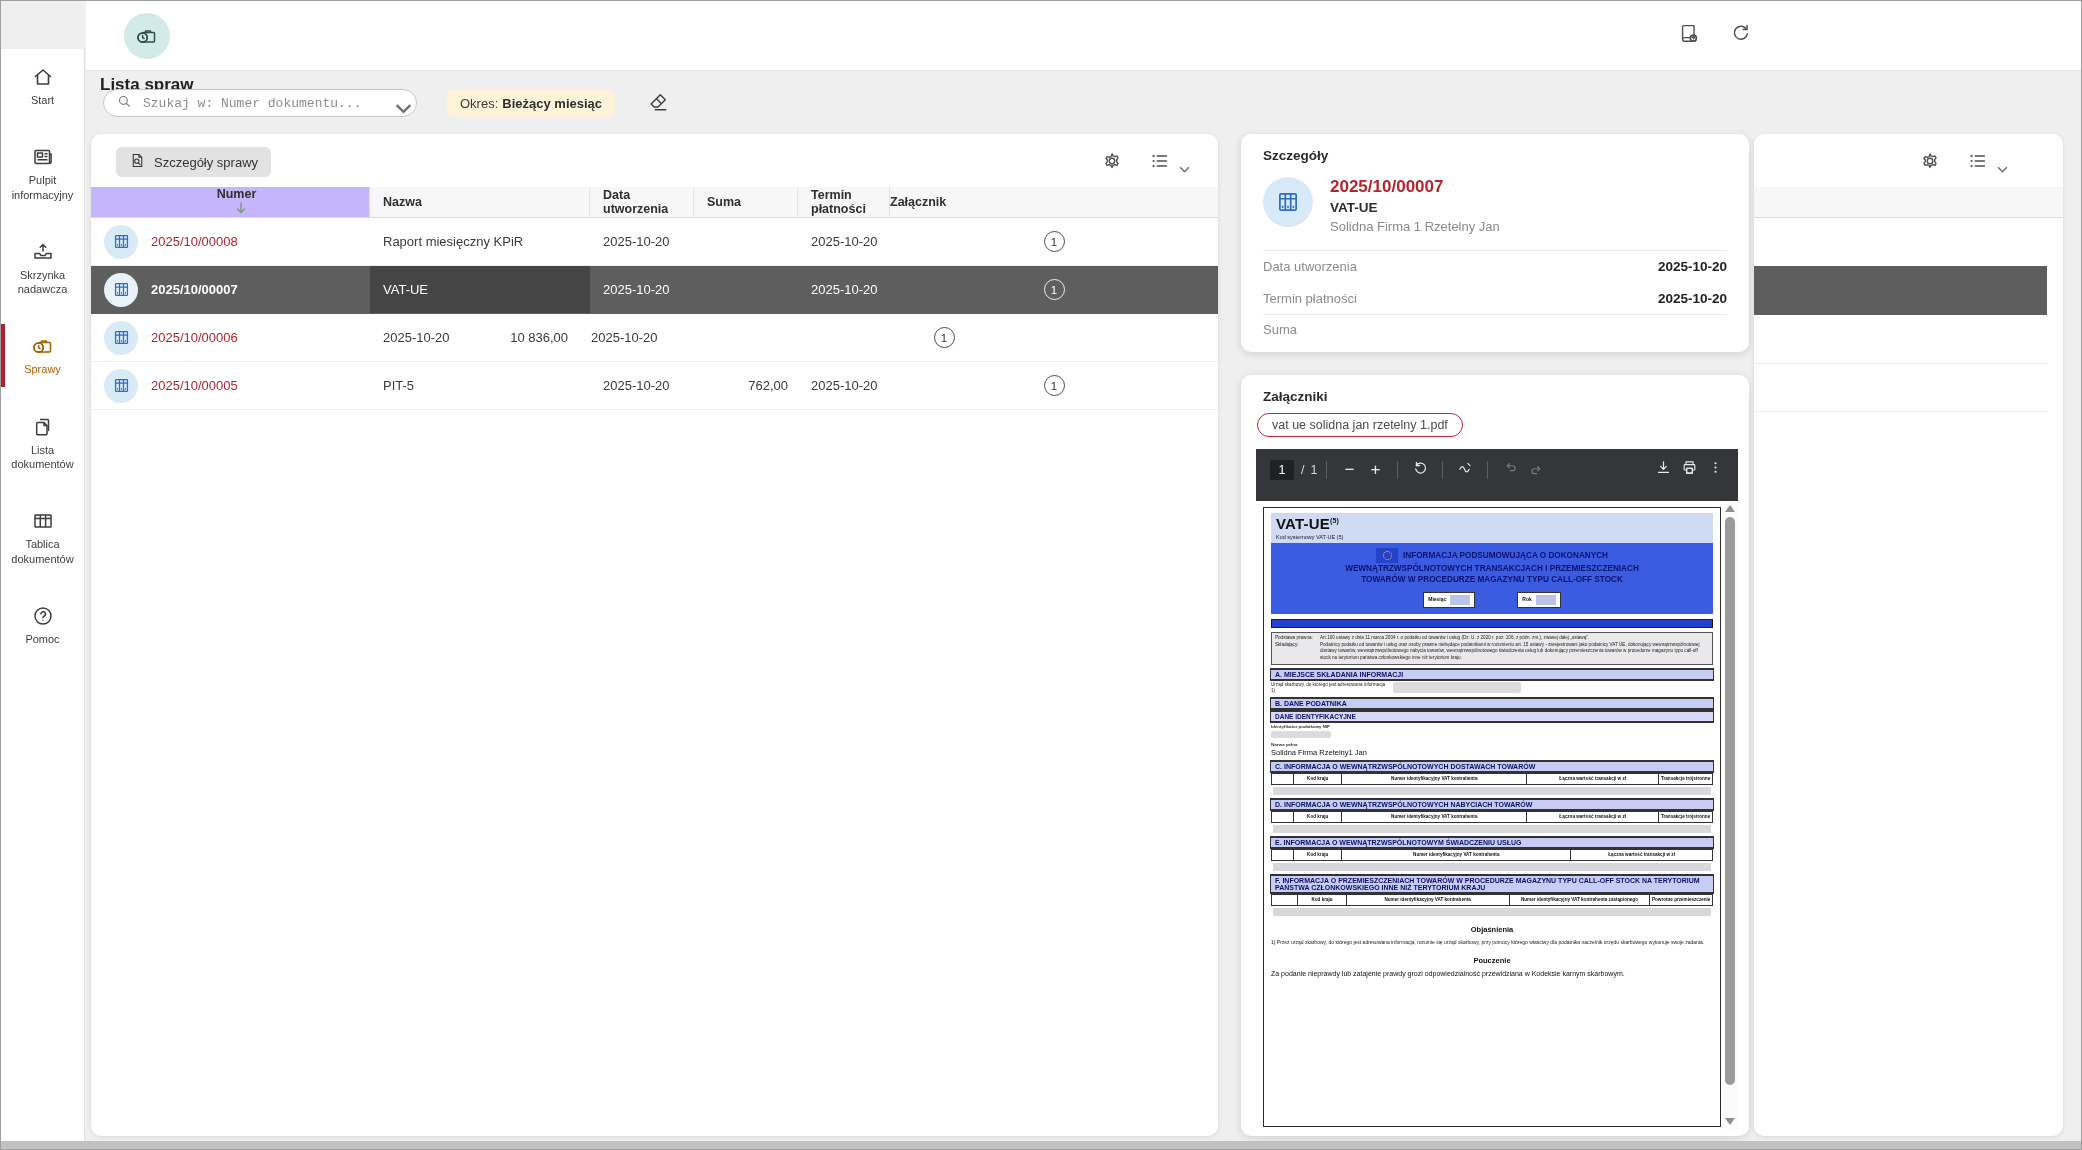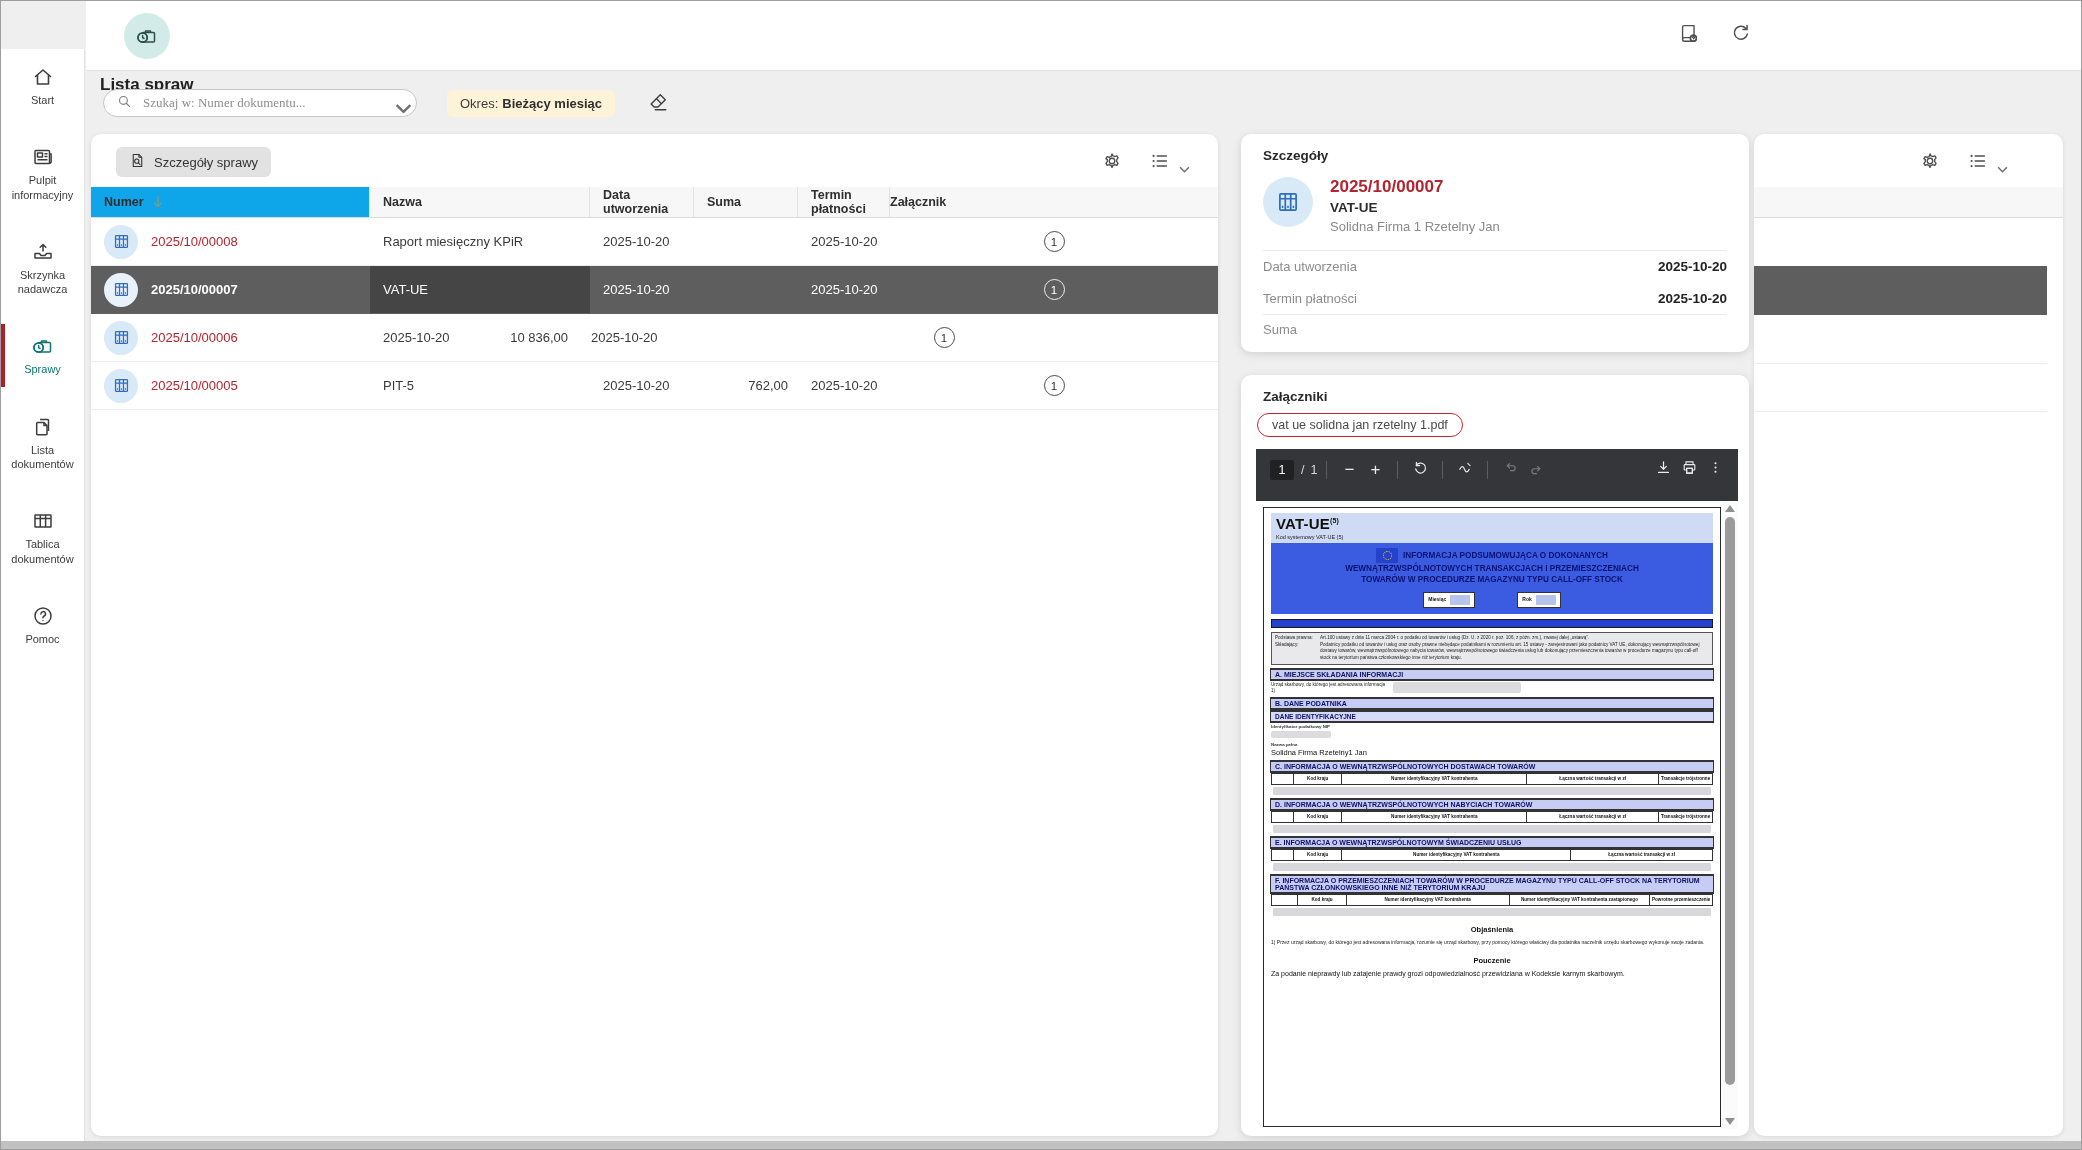--- a/index.html
+++ b/index.html
@@ -6,38 +6,38 @@
   html,body { background:#ffffff; }
   body { font-family:"Liberation Sans", sans-serif; }
   .app { position:relative; width:2082px; height:1150px; background:#efefef; border:1px solid #9e9e9e; overflow:hidden; }
 
   
   .sidebar { position:absolute; left:0; top:0; bottom:8px; width:84px; background:#fff; border-right:1px solid #e2e2e2; display:flex; flex-direction:column; align-items:center; padding-top:12px; gap:30px; z-index:5;margin-top:48px; }
   .side-item { position:relative; width:84px; display:flex; flex-direction:column; align-items:center; gap:4px; color:#3d3d3d; cursor:pointer; padding:4px 0; }
   .side-item .sicon { width:24px; height:24px; }
   .side-item .sicon svg { width:24px; height:24px; }
   .side-item .slabel { font-size:11px; line-height:1.3; text-align:center; width:78px; }
-  .side-item.active { color:#0f766e; }
+  .side-item.active { color:#a16207; }
   .side-item.active::before { content:""; position:absolute; left:0; top:-6px; bottom:-6px; width:4px; background:#ad1f2d; }
 
   
   .topbar { position:absolute; left:85px; right:0; top:0; height:70px; background:#fff; border-bottom:1px solid #e3e3e3; }
   .title-wrap { position:absolute; left:14px; top:12px; display:flex; align-items:center; gap:16px;flex-direction:column; }
   .app-avatar { width:46px; height:46px; border-radius:50%; background:#d2ebe9; display:flex; align-items:center; justify-content:center; color:#2b4f4b; }
   .app-avatar svg { width:24px; height:24px; }
   .page-title { font-size:17px; font-weight:700; color:#212121; }
   .top-actions { position:absolute; left:1590px; top:20px; display:flex; gap:26px; color:#4f4f4f; }
   .icon-btn { width:26px; height:26px; display:flex; align-items:center; justify-content:center; cursor:pointer; background:none; border:none; color:#4f4f4f; }
   .icon-btn svg { width:22px; height:22px; }
 
   
   .filters { position:absolute; left:102px; top:88px; height:28px; display:flex; align-items:center; gap:30px; }
   .search-pill { width:314px; height:28px; border:1px solid #c7c7c7; border-radius:14px; background:#fff; display:flex; align-items:center; padding:0 10px 0 12px; gap:10px; color:#8a8a8a; }
   .search-pill svg { width:17px; height:17px; flex:none; }
-  .search-pill input { flex:1; border:none; outline:none; background:transparent; font-size:13px; font-family:Liberation Serif, serif; color:#737373; }
+  .search-pill input { flex:1; border:none; outline:none; background:transparent; font-size:13px; font-family:Liberation Mono, monospace; color:#737373; }
   .search-pill input::placeholder { color:#8d8d8d; }
   .chev { width:11px; height:7px; color:#6f6f6f; flex:none; }
   .period-chip { height:27px; background:#fcf3d9; border-radius:6px; display:flex; align-items:center; padding:0 13px; font-size:13px; color:#3c3c3c; gap:4px; cursor:pointer; }
   .period-chip b { font-weight:700; color:#2f2f2f; }
   .eraser-btn { color:#3e3e3e; }
 
   
   .panel { position:absolute; background:#fff; border-radius:10px; box-shadow:0 1px 4px rgba(0,0,0,.10); }
   .list-panel { left:90px; top:133px; width:1127px; bottom:13px; }
   .details-card { left:1240px; top:133px; width:508px; height:218px; box-shadow:0 2px 8px rgba(0,0,0,.13);padding-left:48px; }
@@ -47,21 +47,21 @@
   
   .panel-toolbar { position:absolute; left:25px; right:28px; top:13px; height:30px; }
   .details-btn { display:inline-flex; align-items:center; gap:8px; height:30px; padding:0 13px; background:#e2e2e2; border:none; border-radius:6px; font-family:inherit; font-size:13px; color:#333; cursor:pointer; }
   .details-btn svg { width:17px; height:17px; }
   .tbl-actions { position:absolute; right:0; top:2px; display:flex; align-items:center; gap:22px; color:#4e4e4e; }
   .tbl-actions .chev { margin-left:-16px; }
 
   .thead { position:absolute; left:0; right:0; top:53px; height:31px; display:flex; background:#f7f7f7; border-bottom:1px solid #dcdcdc; font-size:12.5px; font-weight:700; color:#2f2f2f; }
   .th { display:flex; align-items:center; padding-left:13px; border-right:1px solid #e3e3e3; cursor:pointer; }
   .th:last-child { border-right:none; }
-  .th.sorted { background:#0ea5e9; }
+  .th.sorted { background:#c4b5fd;flex-direction:column; }
   .sort-arrow { margin-left:8px; width:12px; height:14px; }
   .c-numer { width:279px; } .c-nazwa { width:220px; } .c-data { width:104px; } .c-suma { width:104px; justify-content:flex-start; } .c-termin { width:92px; } .c-zal { flex:1; justify-content:flex-start; padding-left:0; }
 
   .tbody { position:absolute; left:0; right:0; top:84px; }
   .trow { display:flex; height:48px; align-items:center; border-bottom:1px solid #ededed; font-size:13px; color:#3a3a3a; cursor:pointer; background:#fff; }
   .td { display:flex; align-items:center; padding-left:13px; height:100%; }
   .td.c-suma { justify-content:flex-end; padding-right:10px; padding-left:0; }
   .td.c-zal { justify-content:center; padding-left:0; }
   .row-avatar { width:34px; height:34px; border-radius:50%; background:#d8e9f8; color:#2f6fba; display:flex; align-items:center; justify-content:center; margin-right:13px; flex:none; }
   .row-avatar svg { width:19px; height:19px; }

